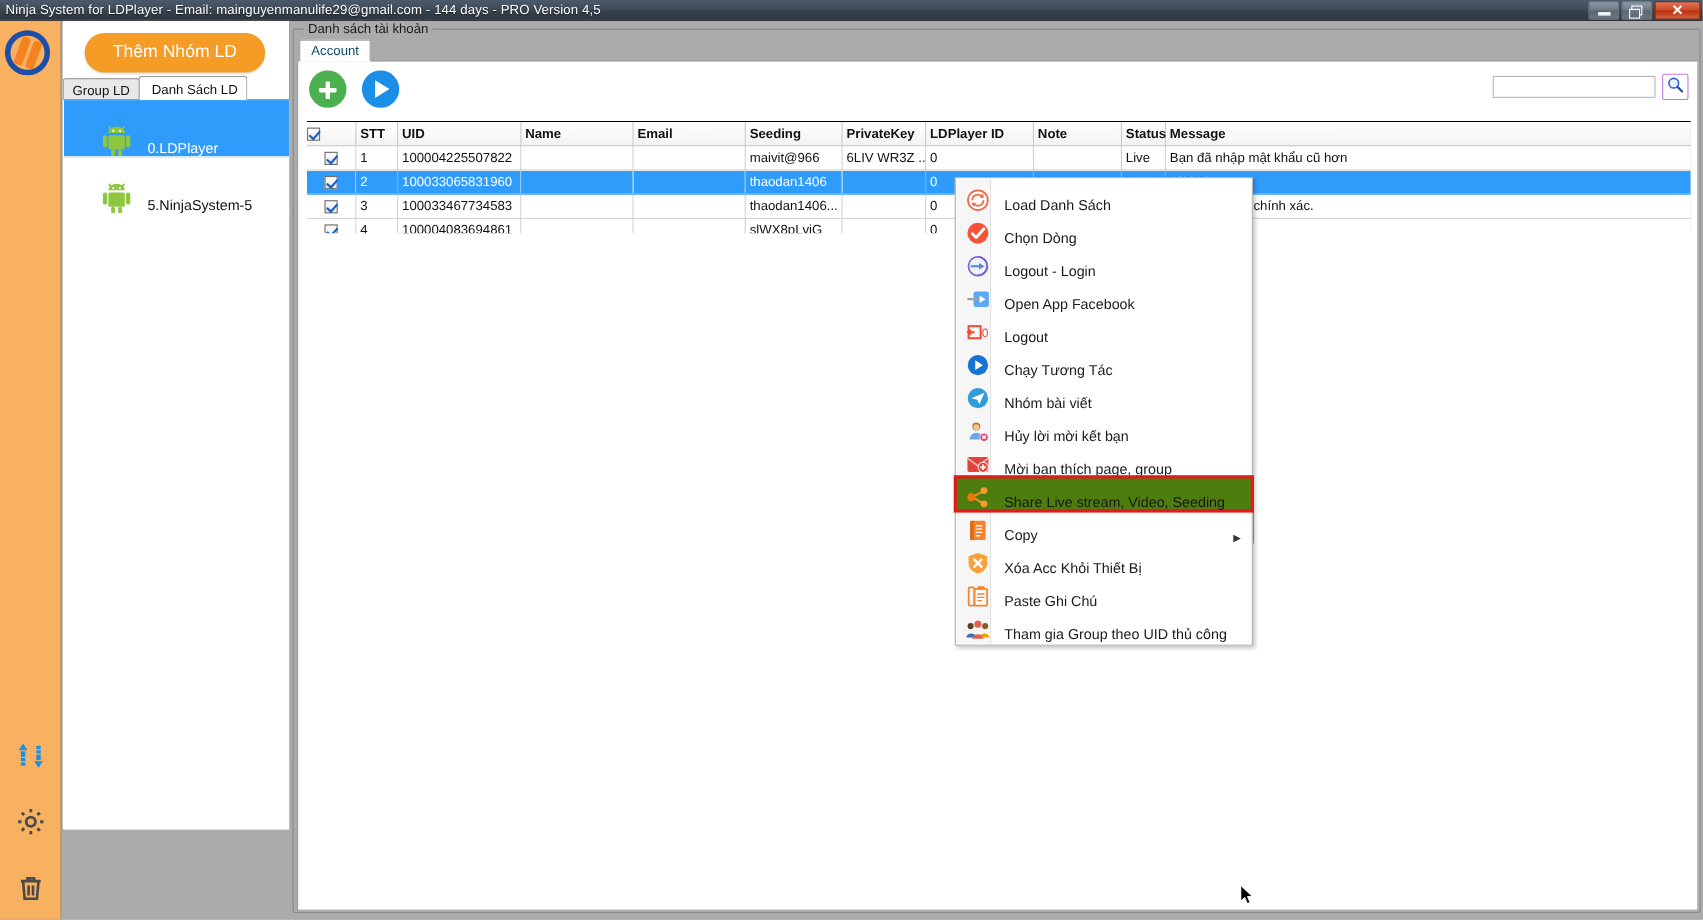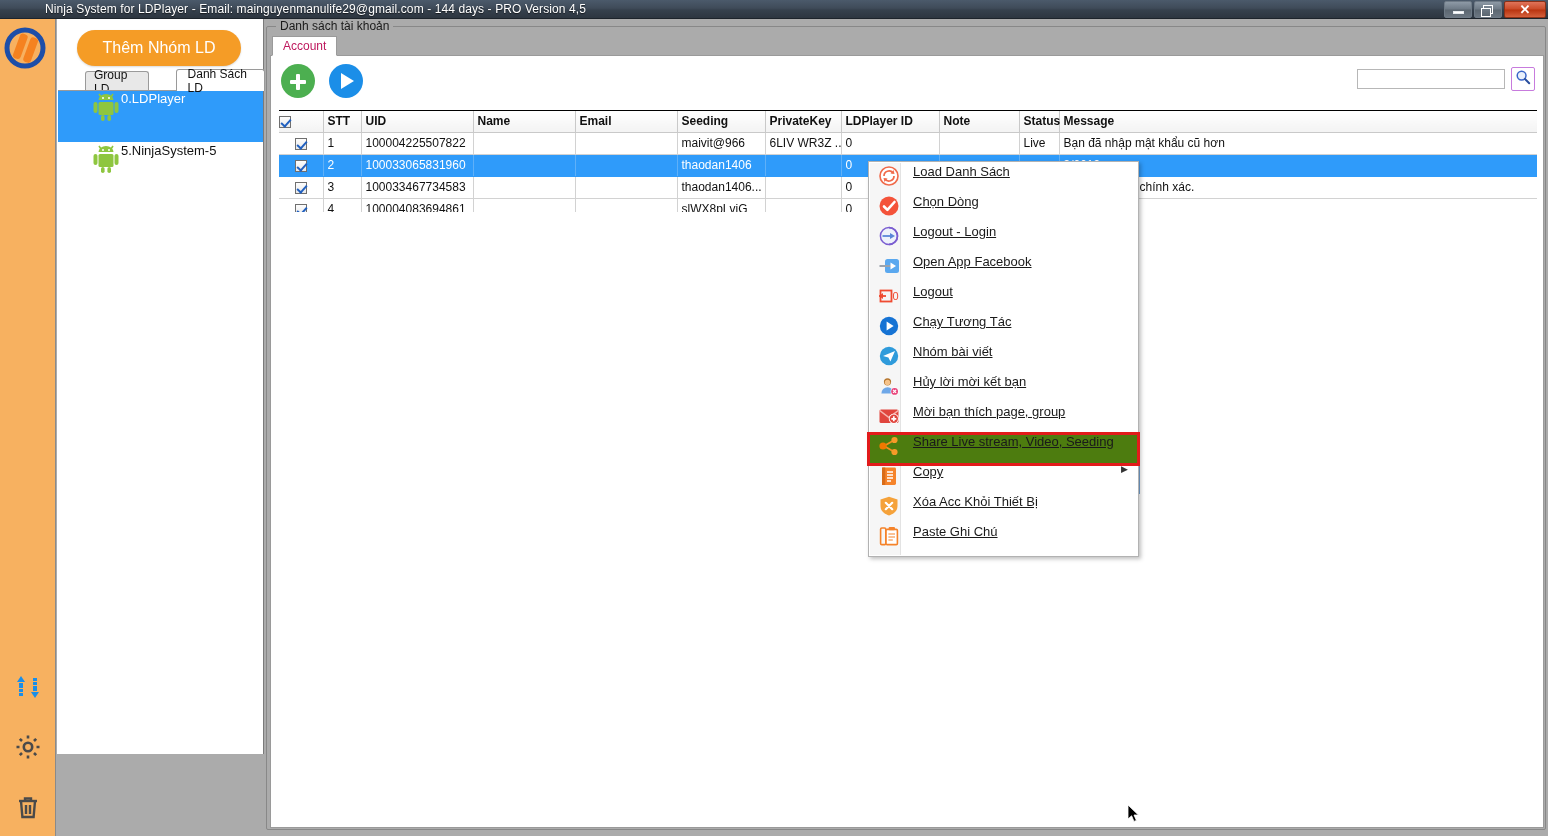--- a/index.html
+++ b/index.html
@@ -24,21 +24,20 @@
     display: flex; align-items: center;
     border-bottom: 1px solid #1d242b;
   }
   .titlebar .tb-text {
     color: #ffffff;
     font-size: 12px;
     padding-left: 5px;
     white-space: nowrap;
     text-shadow: 0 1px 1px rgba(0,0,0,.6);
     letter-spacing: .1px;
-    margin-left: 40px;
   }
   .tb-spacer { flex: 1; }
   .winbtns { display: flex; align-items: center; height: 19px; padding-right: 2px; }
   .winbtn {
     width: 28px; height: 17px; margin-left: 2px;
     border: 1px solid #6e7a86;
     border-radius: 2px;
     background: linear-gradient(to bottom, #8e9aa6 0%, #6d7985 48%, #5b6670 52%, #6b7681 100%);
     display: flex; align-items: center; justify-content: center;
     position: relative;
@@ -87,35 +86,34 @@
     display: flex; align-items: flex-end;
   }
   .ltab {
     height: 20px; padding: 0 8px;
     font-size: 12px; color: #111;
     background: #e8e8e8;
     border: 1px solid #9a9a9a; border-bottom: none;
     border-top-left-radius: 3px; border-top-right-radius: 3px;
     display: flex; align-items: center; cursor: pointer;
     margin-right: -1px;
-    margin-left: 28px;
   }
   .ltab.active {
     background: #ffffff; height: 22px;
     border-color: #9a9a9a;
     position: relative; z-index: 3; padding-left: 11px;
   }
   .ld-list {
     position: absolute; left: 1px; top: 71px; width: 205px; bottom: 0;
     background: #ffffff;
     border: 1px solid #9a9a9a; border-bottom: none; border-left: none; border-right: none;
     overflow: hidden;
   }
   .ld-item {
-    height: 52px; display: flex; align-items: flex-start; gap: 1px;
+    height: 52px; display: flex; align-items: flex-end; gap: 14px;
     padding-left: 34px; cursor: pointer;
     border-bottom: 1px solid #ffffff;
     font-size: 13px; color: #111;
   }
   .ld-item.selected { background: #2f9bfa; color: #ffffff; }
   .android-ico { width: 28px; height: 30px; flex: none; }
 
   
   .groupbox {
     position: absolute; left: 266px; top: 26px; right: 2px; bottom: 6px;
@@ -129,21 +127,21 @@
     padding: 0 4px;
   }
 
   
   .tabstrip {
     position: absolute; left: 270px; top: 36px; width: 1274px; height: 20px;
     border-bottom: 1px solid #9a9a9a;
   }
   .atab {
     position: absolute; left: 2px; top: 0; height: 20px;
-    padding: 0 10px; font-size: 12px; color: #be185d;
+    padding: 0 10px; font-size: 12px; color: #0c4a6e;
     background: #ffffff;
     border: 1px solid #9a9a9a; border-bottom: 1px solid #ffffff;
     display: flex; align-items: center; cursor: pointer;
   }
   .tabpage {
     position: absolute; left: 270px; top: 56px; width: 1274px; height: 772px;
     background: #ffffff;
     border: 1px solid #9a9a9a; border-top: none;
   }
 
@@ -214,22 +212,22 @@
     border: 1px solid #b2b2b2;
     box-shadow: 2px 2px 4px rgba(0,0,0,.25);
     padding: 2px 0;
     z-index: 50;
   }
   .ctxmenu:before{
     content:""; position:absolute; left:1px; top:1px; bottom:1px; width:30px;
     background: #f6f6f6; border-right: 1px solid #e3e3e3;
   }
   .mi {
-    position: relative; height: 30px; display: flex; align-items: flex-start;
-    font-size: 13px; color: #1a1a1a; cursor: pointer; padding-left: 8px; text-decoration: underline;
+    position: relative; height: 30px; display: flex; align-items: flex-end;
+    font-size: 13px; color: #1a1a1a; cursor: pointer; padding-left: 8px;
   }
   .mi .mi-ico {
     width: 24px; height: 24px; flex: none; display:flex; align-items:center; justify-content:center;
     z-index: 2; margin-right: 12px;
   }
   .mi .mi-label { z-index: 2; white-space: nowrap; }
   .mi .submark { position: absolute; right: 10px; z-index:2; font-size: 9px; color:#333;}
   .mi.highlight {
     background: #4d7c0f;
     outline: 3px solid #e21b1b;
@@ -628,20 +626,33 @@
           <rect x="8" y="4.4" width="11.4" height="15.2" rx="1.2" fill="#fff" stroke="#f5832a" stroke-width="1.6"></rect>
           <rect x="10.6" y="2" width="6.4" height="3.2" rx="1" fill="#f5832a"></rect>
           <g stroke="#f5832a" stroke-width="1.2">
             <path d="M10.4 9 h6.6 M10.4 12 h6.6 M10.4 15 h4.4"></path>
           </g>
         </svg>
       </span>
       <span class="mi-label">Paste Ghi Chú</span>
     </div>
 
+    <div class="mi">
+      <span class="mi-ico">
+        <svg width="22" height="22" viewBox="0 0 22 22">
+          <circle cx="4.4" cy="8.2" r="2.8" fill="#5f4020"></circle>
+          <circle cx="17.6" cy="8.2" r="2.8" fill="#8a5a2a"></circle>
+          <circle cx="11" cy="6.4" r="3.2" fill="#e0624c"></circle>
+          <path d="M0.4 18.5 a4.6 4.6 0 0 1 9 0 z" fill="#3a6fbf"></path>
+          <path d="M12.6 18.5 a4.6 4.6 0 0 1 9 0 z" fill="#f0a400"></path>
+          <path d="M5.8 19.6 a5.4 5.4 0 0 1 10.4 0 z" fill="#e0624c"></path>
+        </svg>
+      </span>
+      <span class="mi-label">Tham gia Group theo UID thủ công</span>
+    </div>
   </div>
 
   <div class="cursor">
     <svg width="14" height="20" viewBox="0 0 14 20">
       <polygon points="0,0 0,14 3.6,10.8 6,16.4 8.4,15.4 6,10 10.4,10" fill="#000" stroke="#fff" stroke-width="0.8"></polygon>
     </svg>
   </div>
 
 </div>
 

